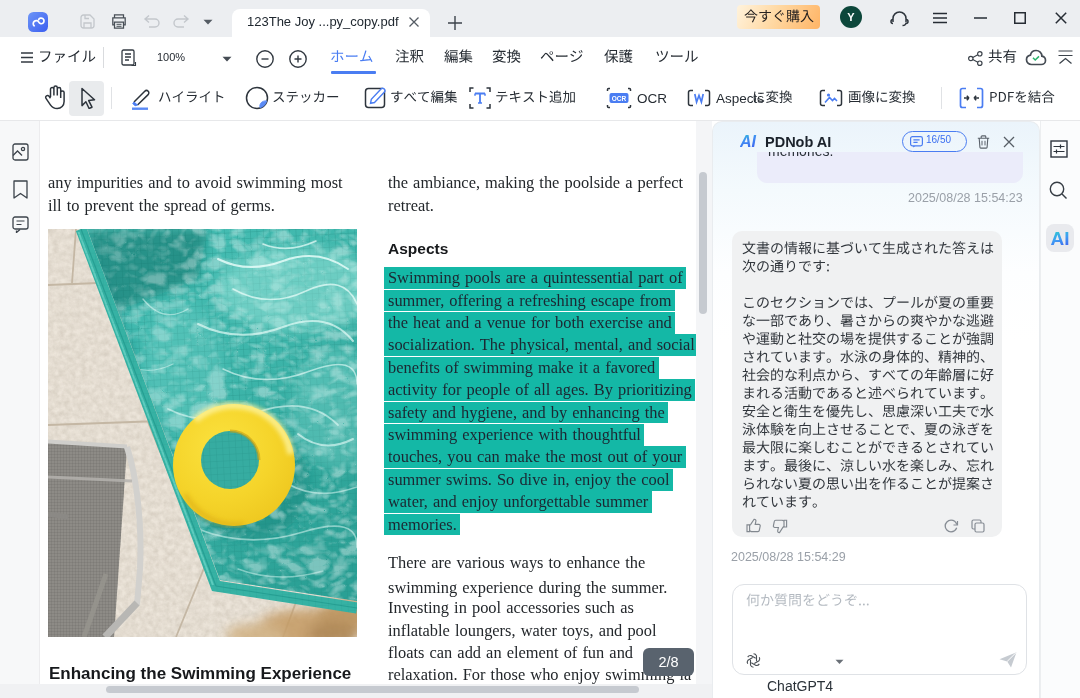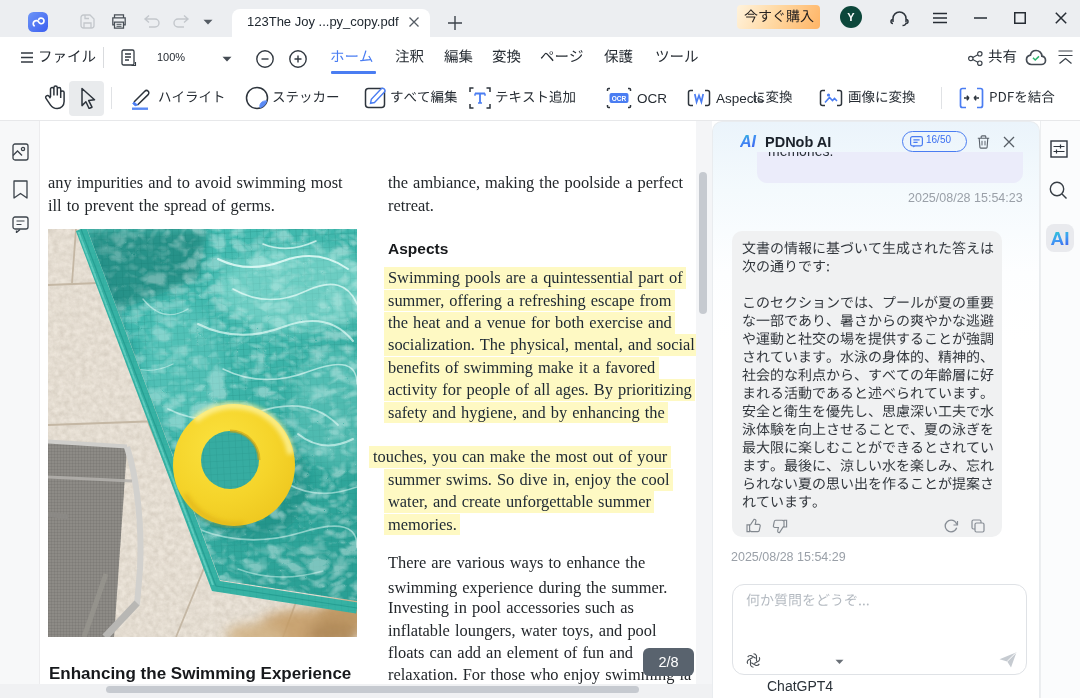--- a/index.html
+++ b/index.html
@@ -2,21 +2,21 @@
 <html><head><meta charset="utf-8"><style>
 
 *{margin:0;padding:0;box-sizing:border-box}
 html,body{width:1080px;height:698px;overflow:hidden;background:#fff;
   font-family:"Liberation Sans",sans-serif;-webkit-font-smoothing:antialiased}
 .abs{position:absolute}
 .jp{position:absolute;overflow:visible}
 #stage{position:relative;width:920px;height:698px}
 .serifline{position:absolute;font-family:"Liberation Serif",serif;font-size:16.4px;
   color:#23272b;white-space:nowrap;line-height:22.4px;word-spacing:1px}
-.hl{background:#fef9c3;padding:1.4px 3.5px 1.4px 4.5px;margin-left:-4.5px;color:#1c2732}
+.hl{background:#14b8a6;padding:1.4px 3.5px 1.4px 4.5px;margin-left:-4.5px;color:#1c2732}
 
 </style></head><body>
 <div id="stage">
 <div class="abs" style="left:0;top:0;width:1080px;height:37px;background:#eceef1"></div>
 <div class="abs" style="left:232px;top:9px;width:198px;height:28px;background:#fff;border-radius:8px 8px 0 0"></div>
 <div class="abs" style="left:247px;top:14px;width:150px;height:18px;font-size:13px;color:#202830;white-space:nowrap">123The Joy ...py_copy.pdf</div>
 <svg class="abs" style="left:408px;top:16px" width="12" height="12">
       <path d="M1.5 1.5L10.5 10.5M10.5 1.5L1.5 10.5" stroke="#555c64" stroke-width="1.3"></path>
     </svg>
 <svg class="abs" style="left:447px;top:15px" width="16" height="16">
@@ -306,23 +306,24 @@
 <div class="serifline" style="left:388px;top:172.2px">the ambiance, making the poolside a perfect</div>
 <div class="serifline" style="left:388px;top:194.6px">retreat.</div>
 <div class="abs" style="left:388px;top:240px;font-family:Liberation Sans, sans-serif;font-size:15.5px;font-weight:bold;color:#17191c">Aspects</div>
 <div class="serifline" style="left:388px;top:267.6px"><span class="hl">Swimming pools are a quintessential part of</span></div>
 <div class="serifline" style="left:388px;top:290.0px"><span class="hl">summer, offering a refreshing escape from</span></div>
 <div class="serifline" style="left:388px;top:312.4px"><span class="hl">the heat and a venue for both exercise and</span></div>
 <div class="serifline" style="left:388px;top:334.79999999999995px"><span class="hl">socialization. The physical, mental, and social</span></div>
 <div class="serifline" style="left:388px;top:357.19999999999993px"><span class="hl">benefits of swimming make it a favored</span></div>
 <div class="serifline" style="left:388px;top:379.5999999999999px"><span class="hl">activity for people of all ages. By prioritizing</span></div>
 <div class="serifline" style="left:388px;top:401.9999999999999px"><span class="hl">safety and hygiene, and by enhancing the</span></div>
-<div class="serifline" style="left:373px;top:446.79999999999984px"><span class="hl">touches, you can make the most out of your</span></div>
+<div class="serifline" style="left:388px;top:424.39999999999986px"><span class="hl">swimming experience with thoughtful</span></div>
+<div class="serifline" style="left:388px;top:446.79999999999984px"><span class="hl">touches, you can make the most out of your</span></div>
 <div class="serifline" style="left:388px;top:469.1999999999998px"><span class="hl">summer swims. So dive in, enjoy the cool</span></div>
-<div class="serifline" style="left:388px;top:491.5999999999998px"><span class="hl">water, and create unforgettable summer</span></div>
+<div class="serifline" style="left:388px;top:491.5999999999998px"><span class="hl">water, and enjoy unforgettable summer</span></div>
 <div class="serifline" style="left:388px;top:513.9999999999998px"><span class="hl">memories.</span></div>
 <div class="serifline" style="left:388px;top:552.4px">There are various ways to enhance the</div>
 <div class="serifline" style="left:388px;top:577px">swimming experience during the summer.</div>
 <div class="serifline" style="left:388px;top:597.1999999999999px">Investing in pool accessories such as</div>
 <div class="serifline" style="left:388px;top:619.5999999999999px">inflatable loungers, water toys, and pool</div>
 <div class="serifline" style="left:388px;top:641.9999999999999px">floats can add an element of fun and</div>
 <div class="serifline" style="left:388px;top:664.3999999999999px">relaxation. For those who enjoy swimming la</div>
 <div class="abs" style="left:49px;top:664px;font-family:'Liberation Sans';font-size:17px;font-weight:bold;color:#17191c;white-space:nowrap">Enhancing the Swimming Experience</div>
 
 <svg class="abs" style="left:48px;top:229px" width="309" height="408" viewBox="0 0 309 408">

